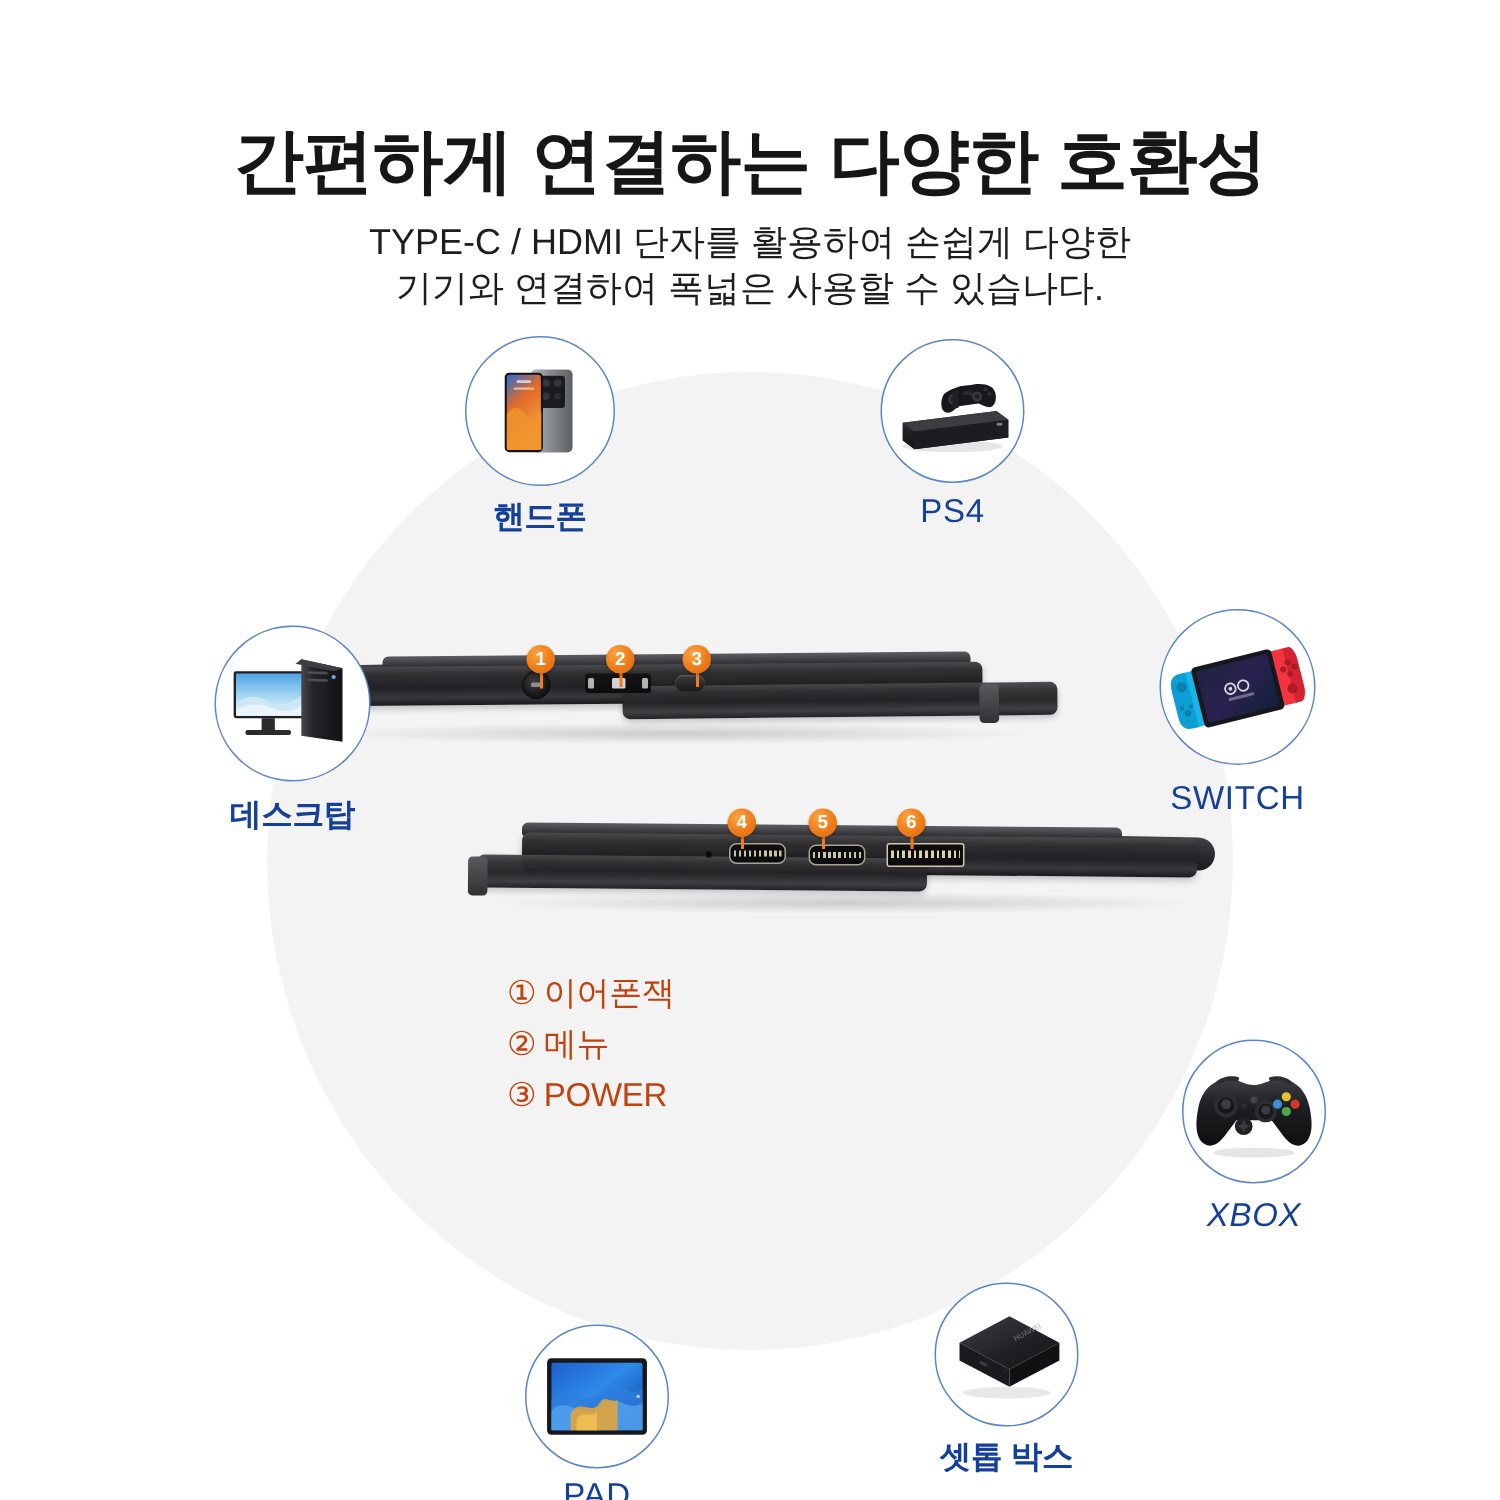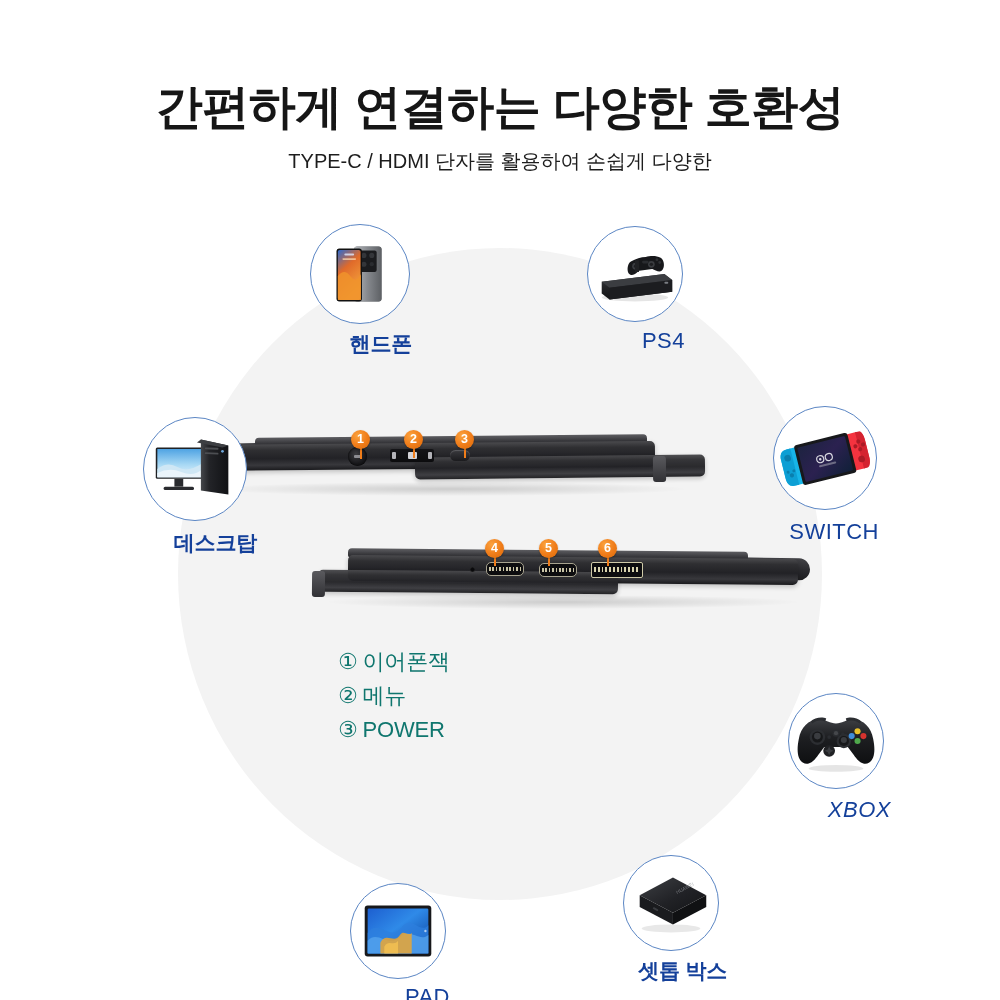--- a/index.html
+++ b/index.html
@@ -28,28 +28,28 @@
     position:absolute;left:0;top:76px;width:1000px;
     text-align:center;
     font-size:47px;font-weight:bold;color:#161616;
     letter-spacing:-0.5px;
     z-index:6;
     white-space:nowrap;
   }
   .subtitle{
     position:absolute;left:0;top:146px;width:1000px;
     text-align:center;
-    font-size:20px;color:#1d1d1d;
+    font-size:24px;color:#1d1d1d;
     line-height:31px;
     z-index:6;
   }
   .subtitle div{white-space:nowrap;}
 
   
-  .device{position:absolute;z-index:5;text-align:right;}
+  .device{position:absolute;z-index:5;text-align:center;}
   .bubble{
     position:relative;
     border:1.4px solid #5b86c4;
     border-radius:50%;
     background:#ffffff;
     overflow:hidden;
     margin:0 auto;
     box-sizing:border-box;
   }
   .dev-label{
@@ -185,35 +185,36 @@
     width:1.6px;background:#f07d1a;
   }
 
   
   .legend{
     position:absolute;left:338px;top:646px;z-index:7;
     display:flex;gap:74px;
   }
   .legend-col{display:flex;flex-direction:column;gap:3px;}
   .legend-row{
-    font-size:22px;color:#0f766e;white-space:nowrap;line-height:31px;
+    font-size:22px;color:#c2410c;white-space:nowrap;line-height:31px;
     letter-spacing:-0.2px;
   }
   .legend-row .num{margin-right:5px;}
 </style>
 </head>
 <body>
 
 <div class="stage">
 
   <div class="backdrop"></div>
 
   <div class="title">간편하게 연결하는 다양한 호환성</div>
   <div class="subtitle">
     <div>TYPE-C / HDMI 단자를 활용하여 손쉽게 다양한</div>
+    <div>기기와 연결하여 폭넓은 사용할 수 있습나다.</div>
   </div>
 
   <div class="monitor" id="monitor-upper" style="left:205px;top:430px;width:500px;height:62px;">
 
     <div class="mon-shadow" style="left:10px;top:52px;width:470px;height:14px;"></div>
 
     <div class="mon-stand" style="left:18px;top:12px;width:160px;height:22px;transform:rotate(-1.2deg);"></div>
 
     <div class="mon-top-edge" style="left:50px;top:6px;width:392px;height:9px;transform:rotate(-0.5deg);"></div>
     <div class="mon-body" style="left:6px;top:13px;width:444px;height:26px;transform:rotate(-0.5deg);"></div>

